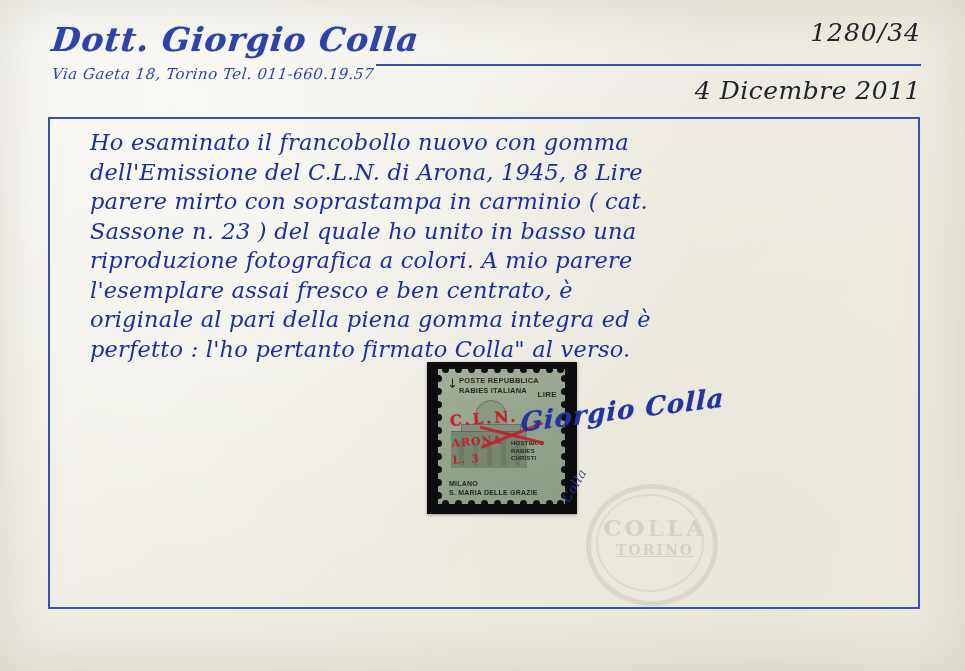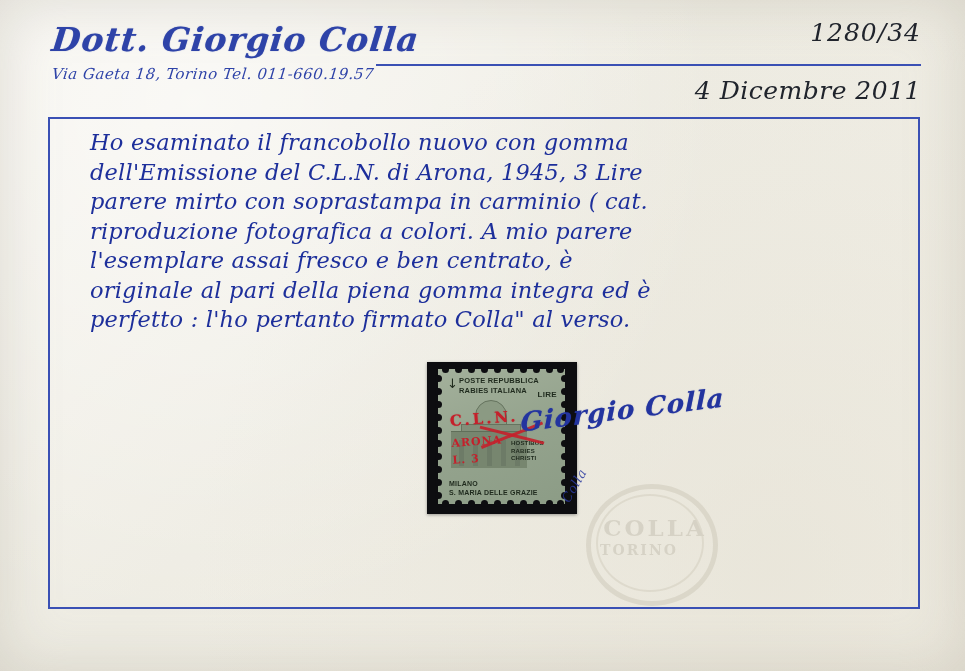--- a/index.html
+++ b/index.html
@@ -164,28 +164,29 @@
     width: 110px;
     text-align: center;
     font-family: "DejaVu Serif", serif;
     font-weight: bold;
     font-size: 23px;
     letter-spacing: 3px;
     color: #a9a392;
   }
   .watermark .wm-sub {
     position: absolute;
-    left: 6px; top: 64px;
+    left: 22px; top: 64px;
     width: 110px;
     text-align: center;
     font-family: "DejaVu Serif", serif;
     font-weight: bold;
     font-size: 14px;
     letter-spacing: 2px;
     color: #a9a392;
+    text-decoration: underline;
   }
 
   
   .stamp-photo {
     position: absolute;
     left: 427px;
     top: 362px;
     width: 150px;
     height: 152px;
     background: #0d0d10;
@@ -411,22 +412,23 @@
     </div>
     <div class="header-rule"></div>
     <div class="ref-number">1280/34</div>
     <div class="cert-date">4 Dicembre 2011</div>
   </div>
 
   <div class="frame"></div>
 
   <div class="body-text">
     <span class="line">Ho esaminato il francobollo nuovo con gomma</span>
-    <span class="line">dell'Emissione del C.L.N. di Arona, 1945, 3 Lire</span>
+    <span class="line">dell'Emissione del C.L.N. di Arona, 1945, 8 Lire</span>
     <span class="line">parere mirto con soprastampa in carminio ( cat.</span>
+    <span class="line">Sassone n. 23 ) del quale ho unito in basso una</span>
     <span class="line">riproduzione fotografica a colori. A mio parere</span>
     <span class="line">l'esemplare assai fresco e ben centrato, è</span>
     <span class="line">originale al pari della piena gomma integra ed è</span>
     <span class="line">perfetto : l'ho pertanto firmato Colla" al verso.</span>
   </div>
 
   <div class="watermark">
     <div class="ring"></div>
     <div class="ring2"></div>
     <div class="wm-main">COLLA</div>

